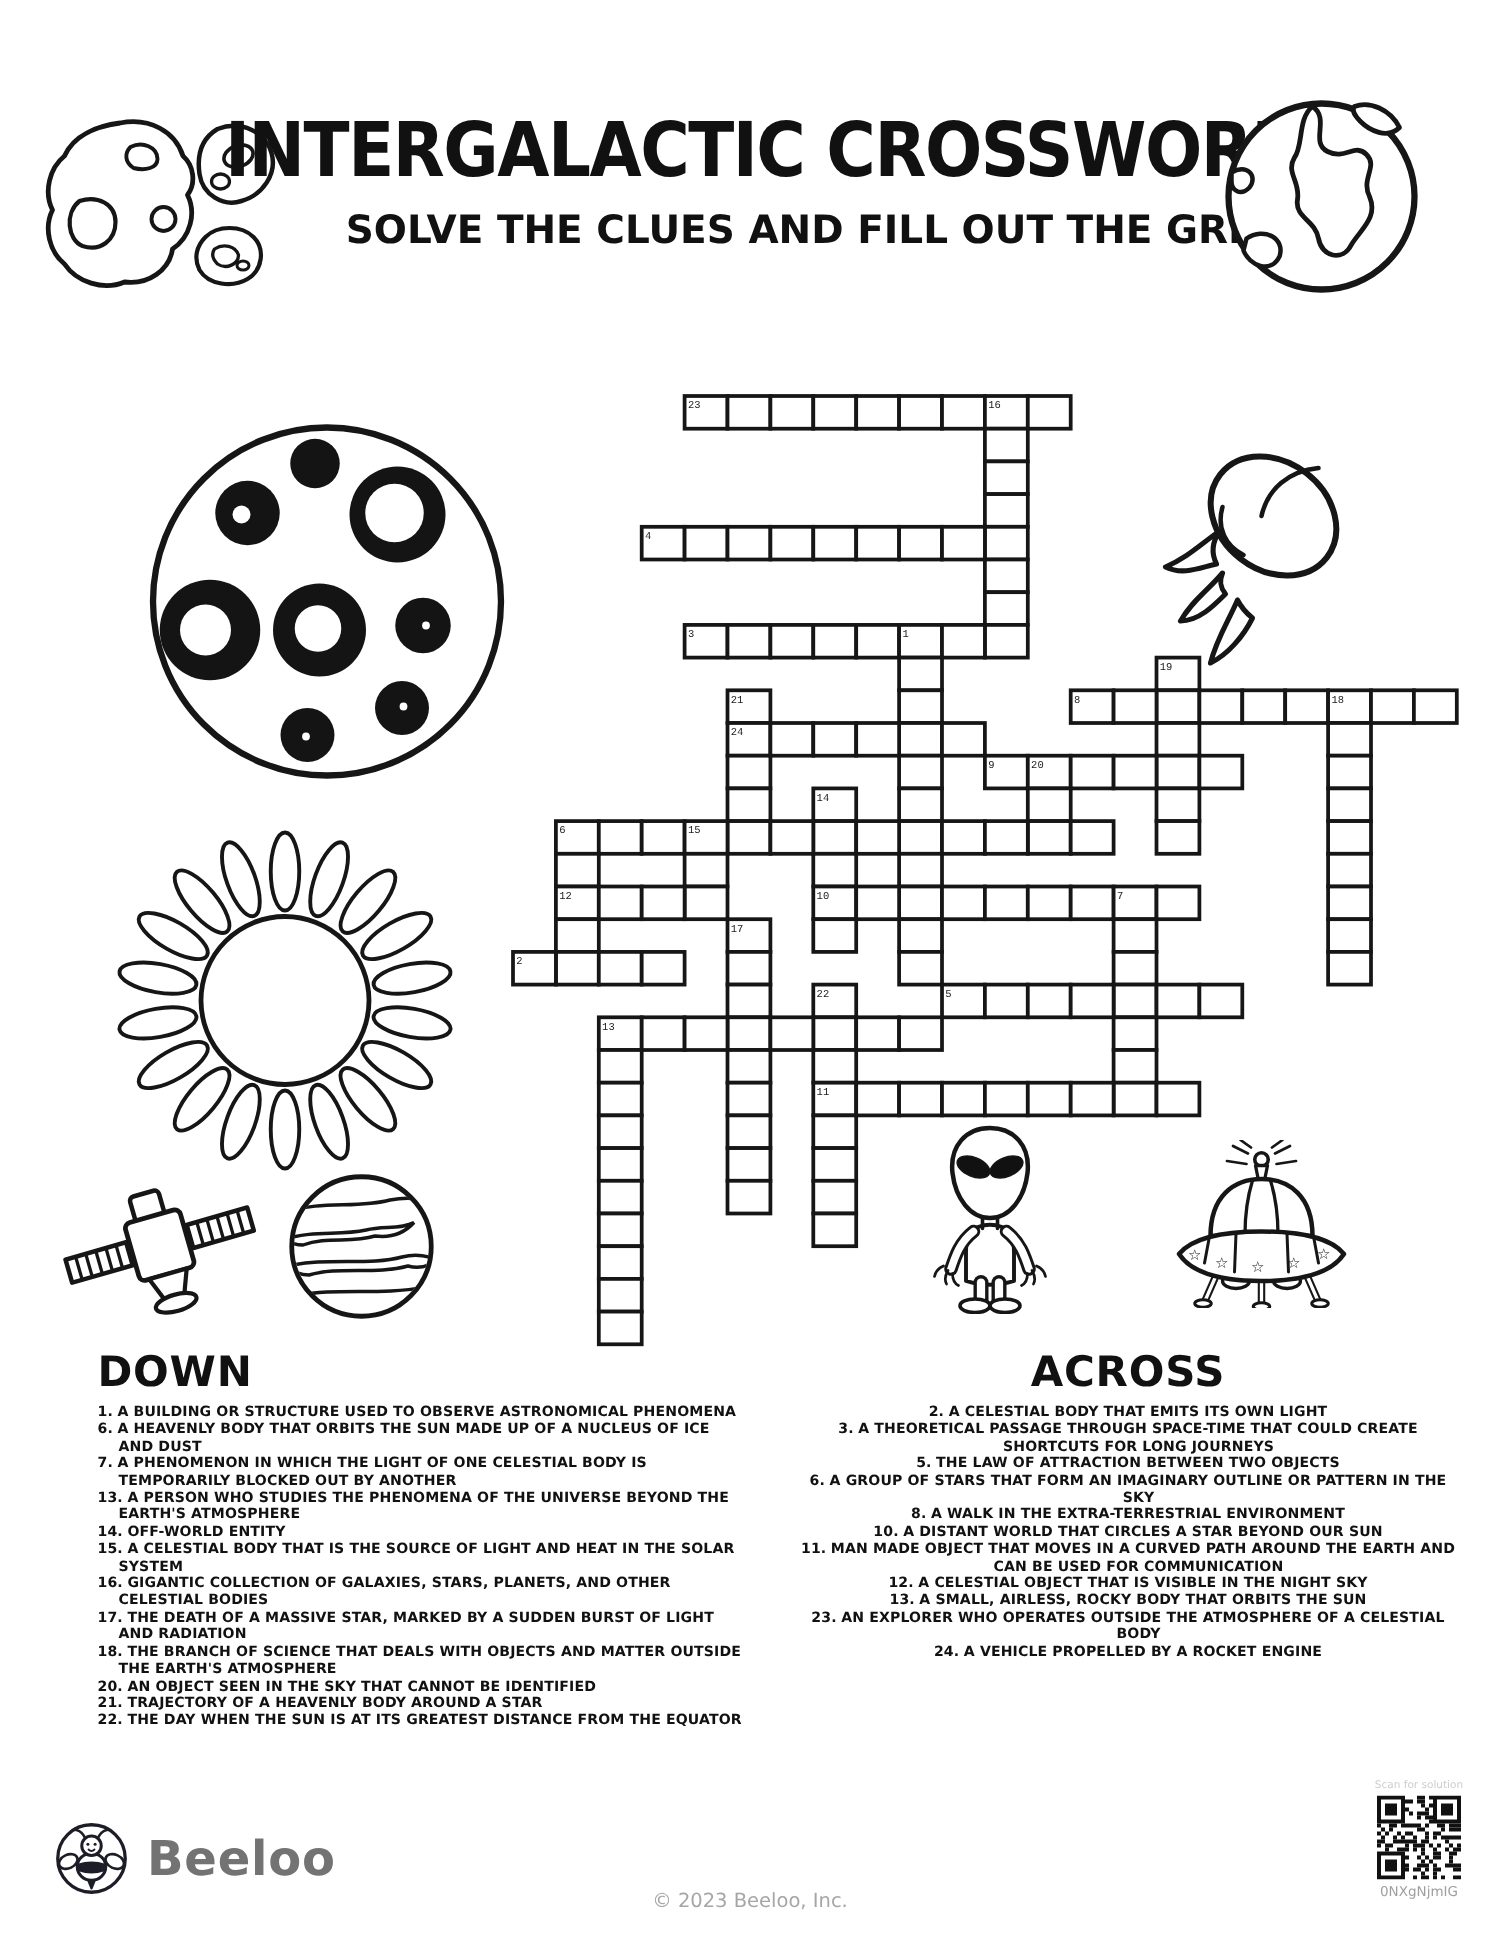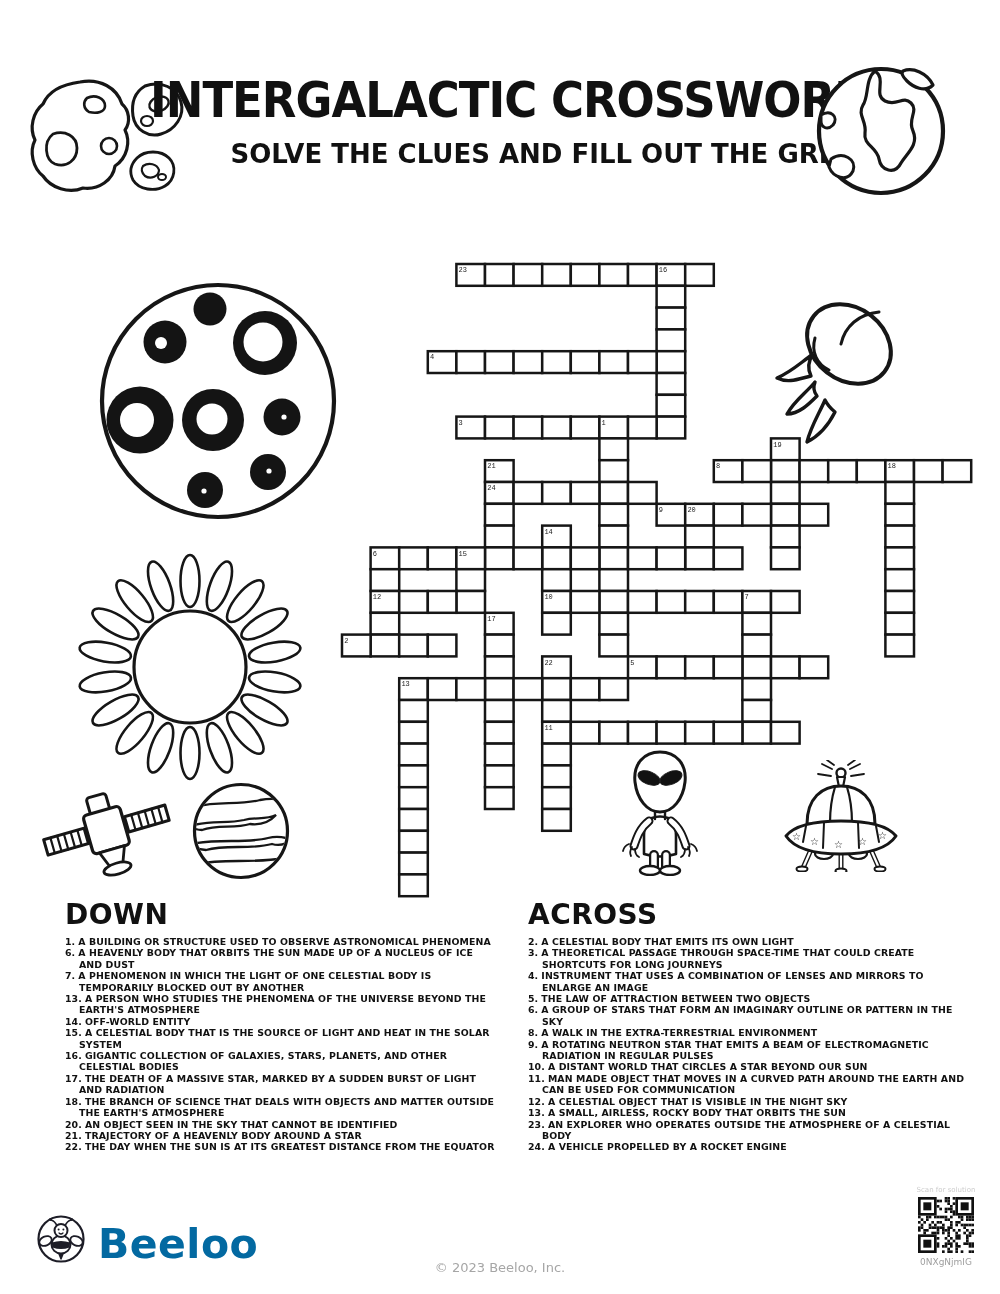--- a/index.html
+++ b/index.html
@@ -7,28 +7,28 @@
         font-family:"DejaVu Sans",sans-serif;color:#111;}
   .abs{position:absolute;}
   
   .title{left:150px;top:70px;width:700px;text-align:center;font-size:45px;font-weight:800;
          letter-spacing:-1px;transform:scaleY(1.12);transform-origin:top center;white-space:nowrap;}
   .subtitle{left:150px;top:139px;width:700px;text-align:right;font-size:26px;font-weight:800;
             letter-spacing:0;white-space:nowrap;}
   
   .clue-col{position:absolute;top:898px;}
   #down-col{left:65px;width:432px;}
-  #across-col{left:528px;width:448px;}
+  #across-col{left:528px;width:448px;text-align:center;}
   .clue-col h2{margin:0 0 5px 0;font-size:28px;font-weight:800;letter-spacing:.5px;}
   .clue-col ol{list-style:none;margin:0;padding:0;}
   .clue-col li{font-size:9.4px;line-height:11.4px;font-weight:700;padding-left:14px;
                text-indent:-14px;letter-spacing:.1px;}
   .clue-num{margin-right:3px;}
   
-  .brand-text{left:98px;top:1220px;font-size:41px;font-weight:800;color:#0369a1;letter-spacing:.5px;}
+  .brand-text{left:98px;top:1220px;font-size:32px;font-weight:800;color:#737373;letter-spacing:.5px;}
   .copyright{left:0;top:1260px;width:1000px;text-align:center;font-size:13px;color:#a6a6a6;}
   .qr-box{left:902px;top:1186px;width:88px;text-align:center;}
   .qr-caption{font-size:7px;color:#cdcdcd;margin-bottom:3px;}
   .qr-code-text{font-size:9px;color:#9f9f9f;margin-top:4px;}
   svg{display:block;}
 </style>
 </head>
 <body>
 
 <div class="page">
@@ -386,25 +386,23 @@
         <li><span class="clue-num">20.</span><span>AN OBJECT SEEN IN THE SKY THAT CANNOT BE IDENTIFIED</span></li>
         <li><span class="clue-num">21.</span><span>TRAJECTORY OF A HEAVENLY BODY AROUND A STAR</span></li>
         <li><span class="clue-num">22.</span><span>THE DAY WHEN THE SUN IS AT ITS GREATEST DISTANCE FROM THE EQUATOR</span></li>
       </ol>
   </div>
   <div class="clue-col" id="across-col">
     <h2>ACROSS</h2>
     <ol id="across-list">
         <li><span class="clue-num">2.</span><span>A CELESTIAL BODY THAT EMITS ITS OWN LIGHT</span></li>
         <li><span class="clue-num">3.</span><span>A THEORETICAL PASSAGE THROUGH SPACE-TIME THAT COULD CREATE SHORTCUTS FOR LONG JOURNEYS</span></li>
-        <li><span class="clue-num">4.</span><span>INSTRUMENT THAT USES A COMBINATION OF LENSES AND MIRRORS TO ENLARGE AN IMAGE</span></li>
         <li><span class="clue-num">5.</span><span>THE LAW OF ATTRACTION BETWEEN TWO OBJECTS</span></li>
         <li><span class="clue-num">6.</span><span>A GROUP OF STARS THAT FORM AN IMAGINARY OUTLINE OR PATTERN IN THE SKY</span></li>
         <li><span class="clue-num">8.</span><span>A WALK IN THE EXTRA-TERRESTRIAL ENVIRONMENT</span></li>
-        <li><span class="clue-num">9.</span><span>A ROTATING NEUTRON STAR THAT EMITS A BEAM OF ELECTROMAGNETIC RADIATION IN REGULAR PULSES</span></li>
         <li><span class="clue-num">10.</span><span>A DISTANT WORLD THAT CIRCLES A STAR BEYOND OUR SUN</span></li>
         <li><span class="clue-num">11.</span><span>MAN MADE OBJECT THAT MOVES IN A CURVED PATH AROUND THE EARTH AND CAN BE USED FOR COMMUNICATION</span></li>
         <li><span class="clue-num">12.</span><span>A CELESTIAL OBJECT THAT IS VISIBLE IN THE NIGHT SKY</span></li>
         <li><span class="clue-num">13.</span><span>A SMALL, AIRLESS, ROCKY BODY THAT ORBITS THE SUN</span></li>
         <li><span class="clue-num">23.</span><span>AN EXPLORER WHO OPERATES OUTSIDE THE ATMOSPHERE OF A CELESTIAL BODY</span></li>
         <li><span class="clue-num">24.</span><span>A VEHICLE PROPELLED BY A ROCKET ENGINE</span></li>
       </ol>
   </div>
 
   <svg class="abs" style="left:36px;top:1214px" width="50" height="50" viewBox="0 0 50 50" fill="none" stroke="#1d1d27" stroke-linecap="round" stroke-linejoin="round">

